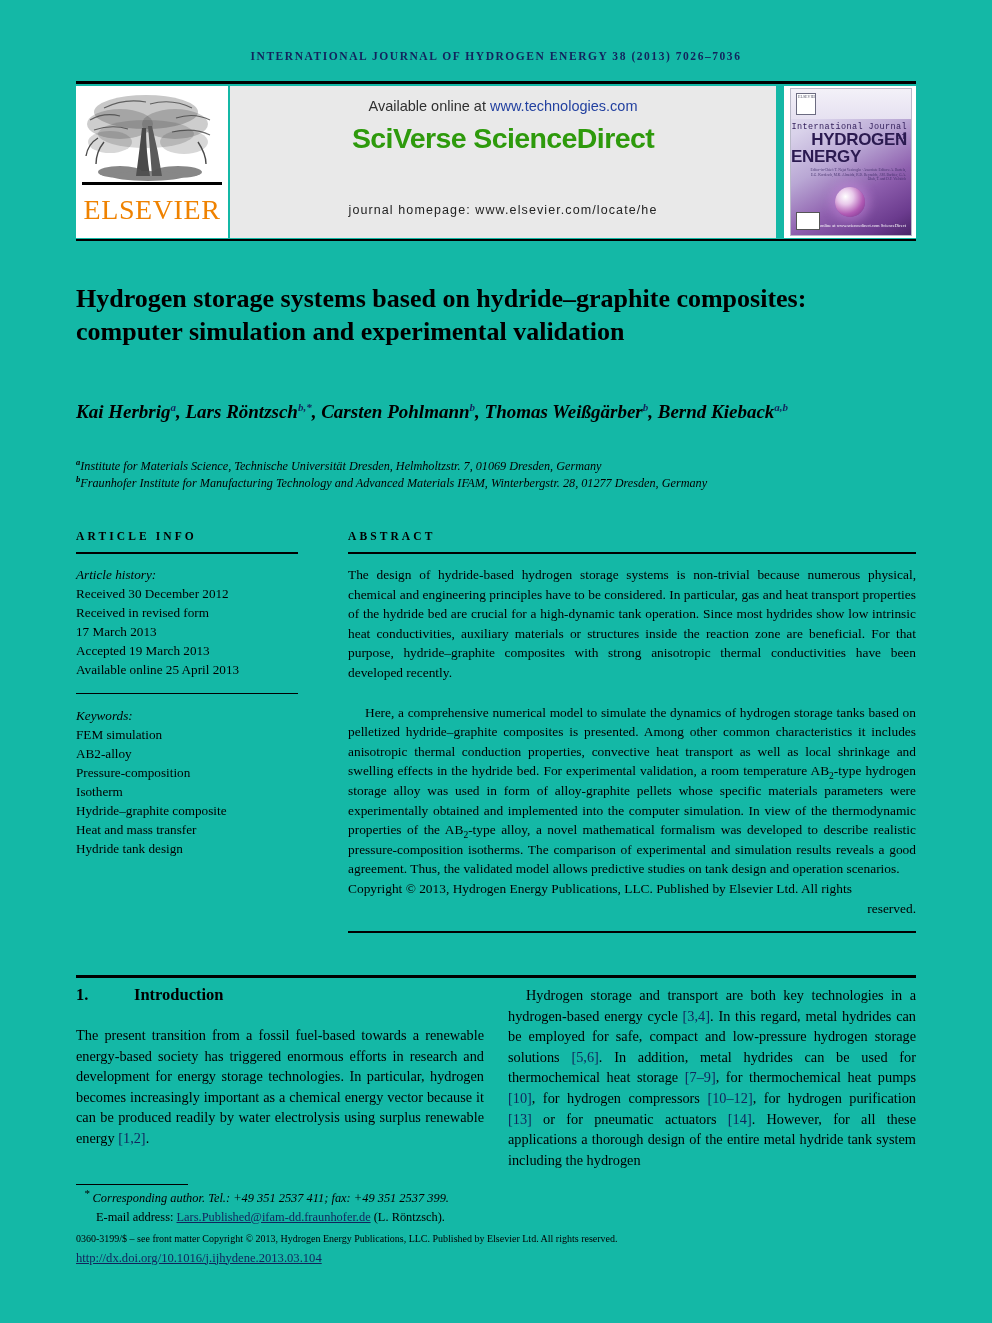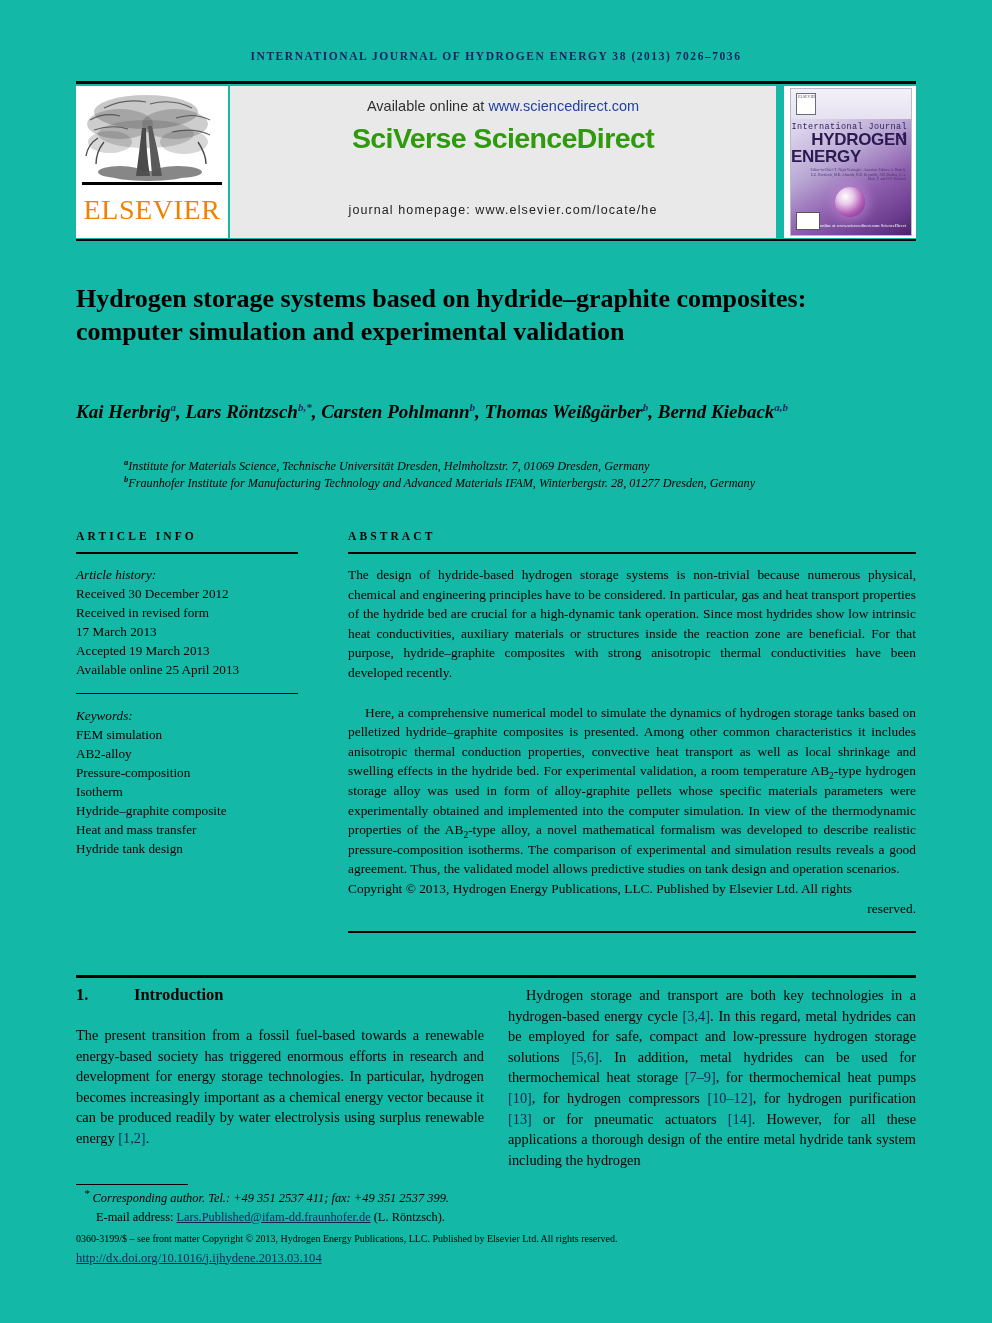--- a/index.html
+++ b/index.html
@@ -278,21 +278,20 @@
   .affiliations {
     position: absolute;
     top: 458px;
     left: 76px;
     width: 840px;
     font-family: "Liberation Serif", "DejaVu Serif", serif;
     font-style: italic;
     font-size: 12.2px;
     line-height: 16.5px;
     color: #000000;
-    margin-left: 48px;
   }
   .affiliations sup {
     font-size: 8.5px;
     font-weight: bold;
     vertical-align: super;
     line-height: 0;
   }
 
   
   .info-col {
@@ -512,21 +511,21 @@
           <ellipse cx="98" cy="82" rx="24" ry="6"></ellipse>
           <ellipse cx="68" cy="86" rx="36" ry="5"></ellipse>
         </g>
         <rect x="2" y="92" width="140" height="3" fill="#000000"></rect>
       </svg>
       <div class="elsevier-wordmark">ELSEVIER</div>
     </div>
 
     <div class="sd-center">
       <div class="sd-available">
-        <span>Available online at </span><span class="url">www.sciencedirect.com</span>
+        <span>Available online at </span><span class="url">www.technologies.com</span>
       </div>
       <div class="sd-logo">SciVerse ScienceDirect</div>
       <div class="sd-homepage">journal homepage: www.elsevier.com/locate/he</div>
     </div>
 
     <div class="cover-block">
       <div class="cover-img">
         <div class="cover-topbar"></div>
         <div class="cover-elsevier-mark">ELSEVIER</div>
         <div class="cover-line1">International Journal of</div>

